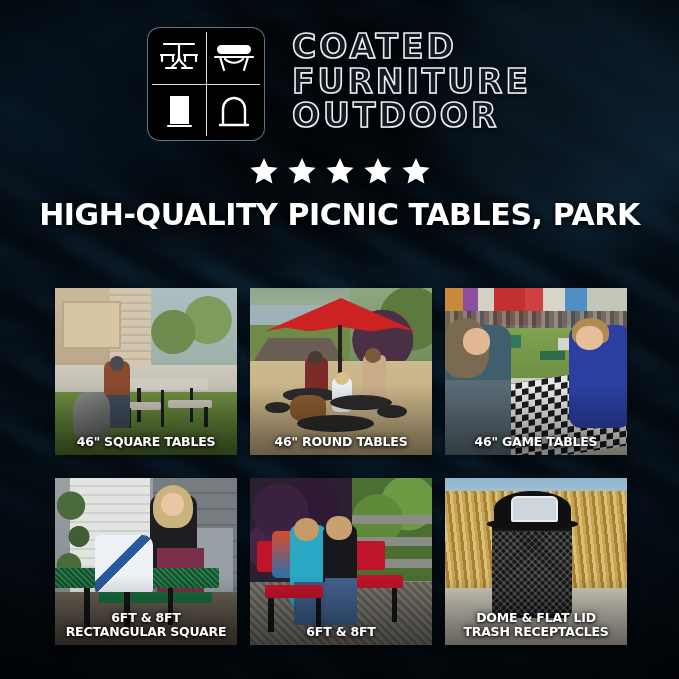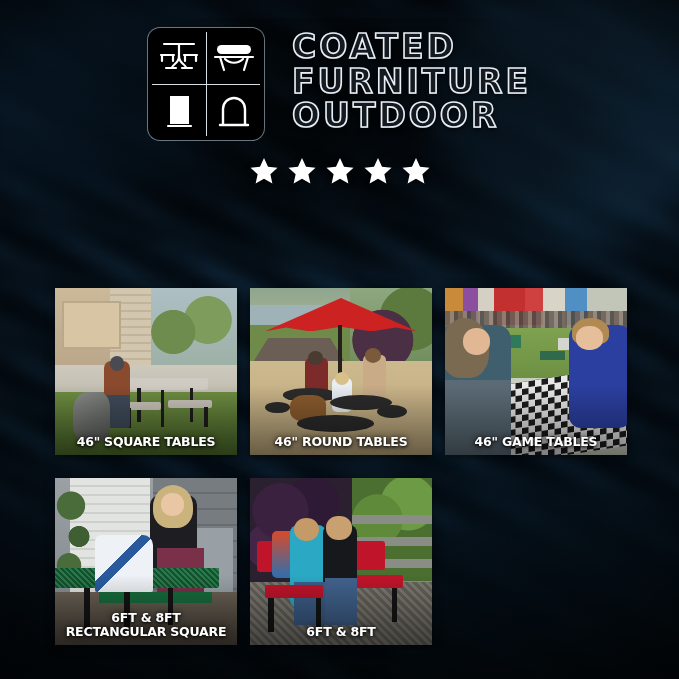--- a/index.html
+++ b/index.html
@@ -389,20 +389,21 @@
         </svg>
       <svg class="star" viewBox="0 0 24 24">
           <polygon fill="#ffffff" points="12,1.6 15.2,8.6 22.8,9.4 17.1,14.5 18.7,22 12,18.1 5.3,22 6.9,14.5 1.2,9.4 8.8,8.6"></polygon>
         </svg>
       <svg class="star" viewBox="0 0 24 24">
           <polygon fill="#ffffff" points="12,1.6 15.2,8.6 22.8,9.4 17.1,14.5 18.7,22 12,18.1 5.3,22 6.9,14.5 1.2,9.4 8.8,8.6"></polygon>
         </svg>
     </div>
 
     <div class="headline">
+      <span class="l1">HIGH-QUALITY PICNIC TABLES, PARK</span>
     </div>
 
     <div class="grid">
 
       <div class="tile">
         <div class="photo">
           <div class="sc">
             <div class="ly t1-sky"></div>
             <div class="ly t1-trees"></div>
             <div class="ly t1-house"></div>
@@ -537,16 +538,35 @@
             <div class="ly t5-frame" style="left:36%;top:72%;width:3%;height:18%;"></div>
             <div class="ly t5-frame" style="left:78%;top:66%;width:3%;height:20%;"></div>
           </div>
           <div class="photo-tint"></div>
         </div>
         <div class="caption">
           <span class="cl">6FT &amp; 8FT</span>
         </div>
       </div>
 
+      <div class="tile">
+        <div class="photo">
+          <div class="sc">
+            <div class="ly t6-sky"></div>
+            <div class="ly t6-grass"></div>
+            <div class="ly t6-pave"></div>
+            <div class="ly t6-can"></div>
+            <div class="ly t6-mesh6"></div>
+            <div class="ly t6-rim"></div>
+            <div class="ly t6-dome"></div>
+            <div class="ly t6-door"></div>
+          </div>
+          <div class="photo-tint"></div>
+        </div>
+        <div class="caption">
+          <span class="cl">DOME &amp; FLAT LID</span>
+          <span class="cl">TRASH RECEPTACLES</span>
+        </div>
+      </div>
 
     </div>
   </div>
 </div>
 
 </body></html>

